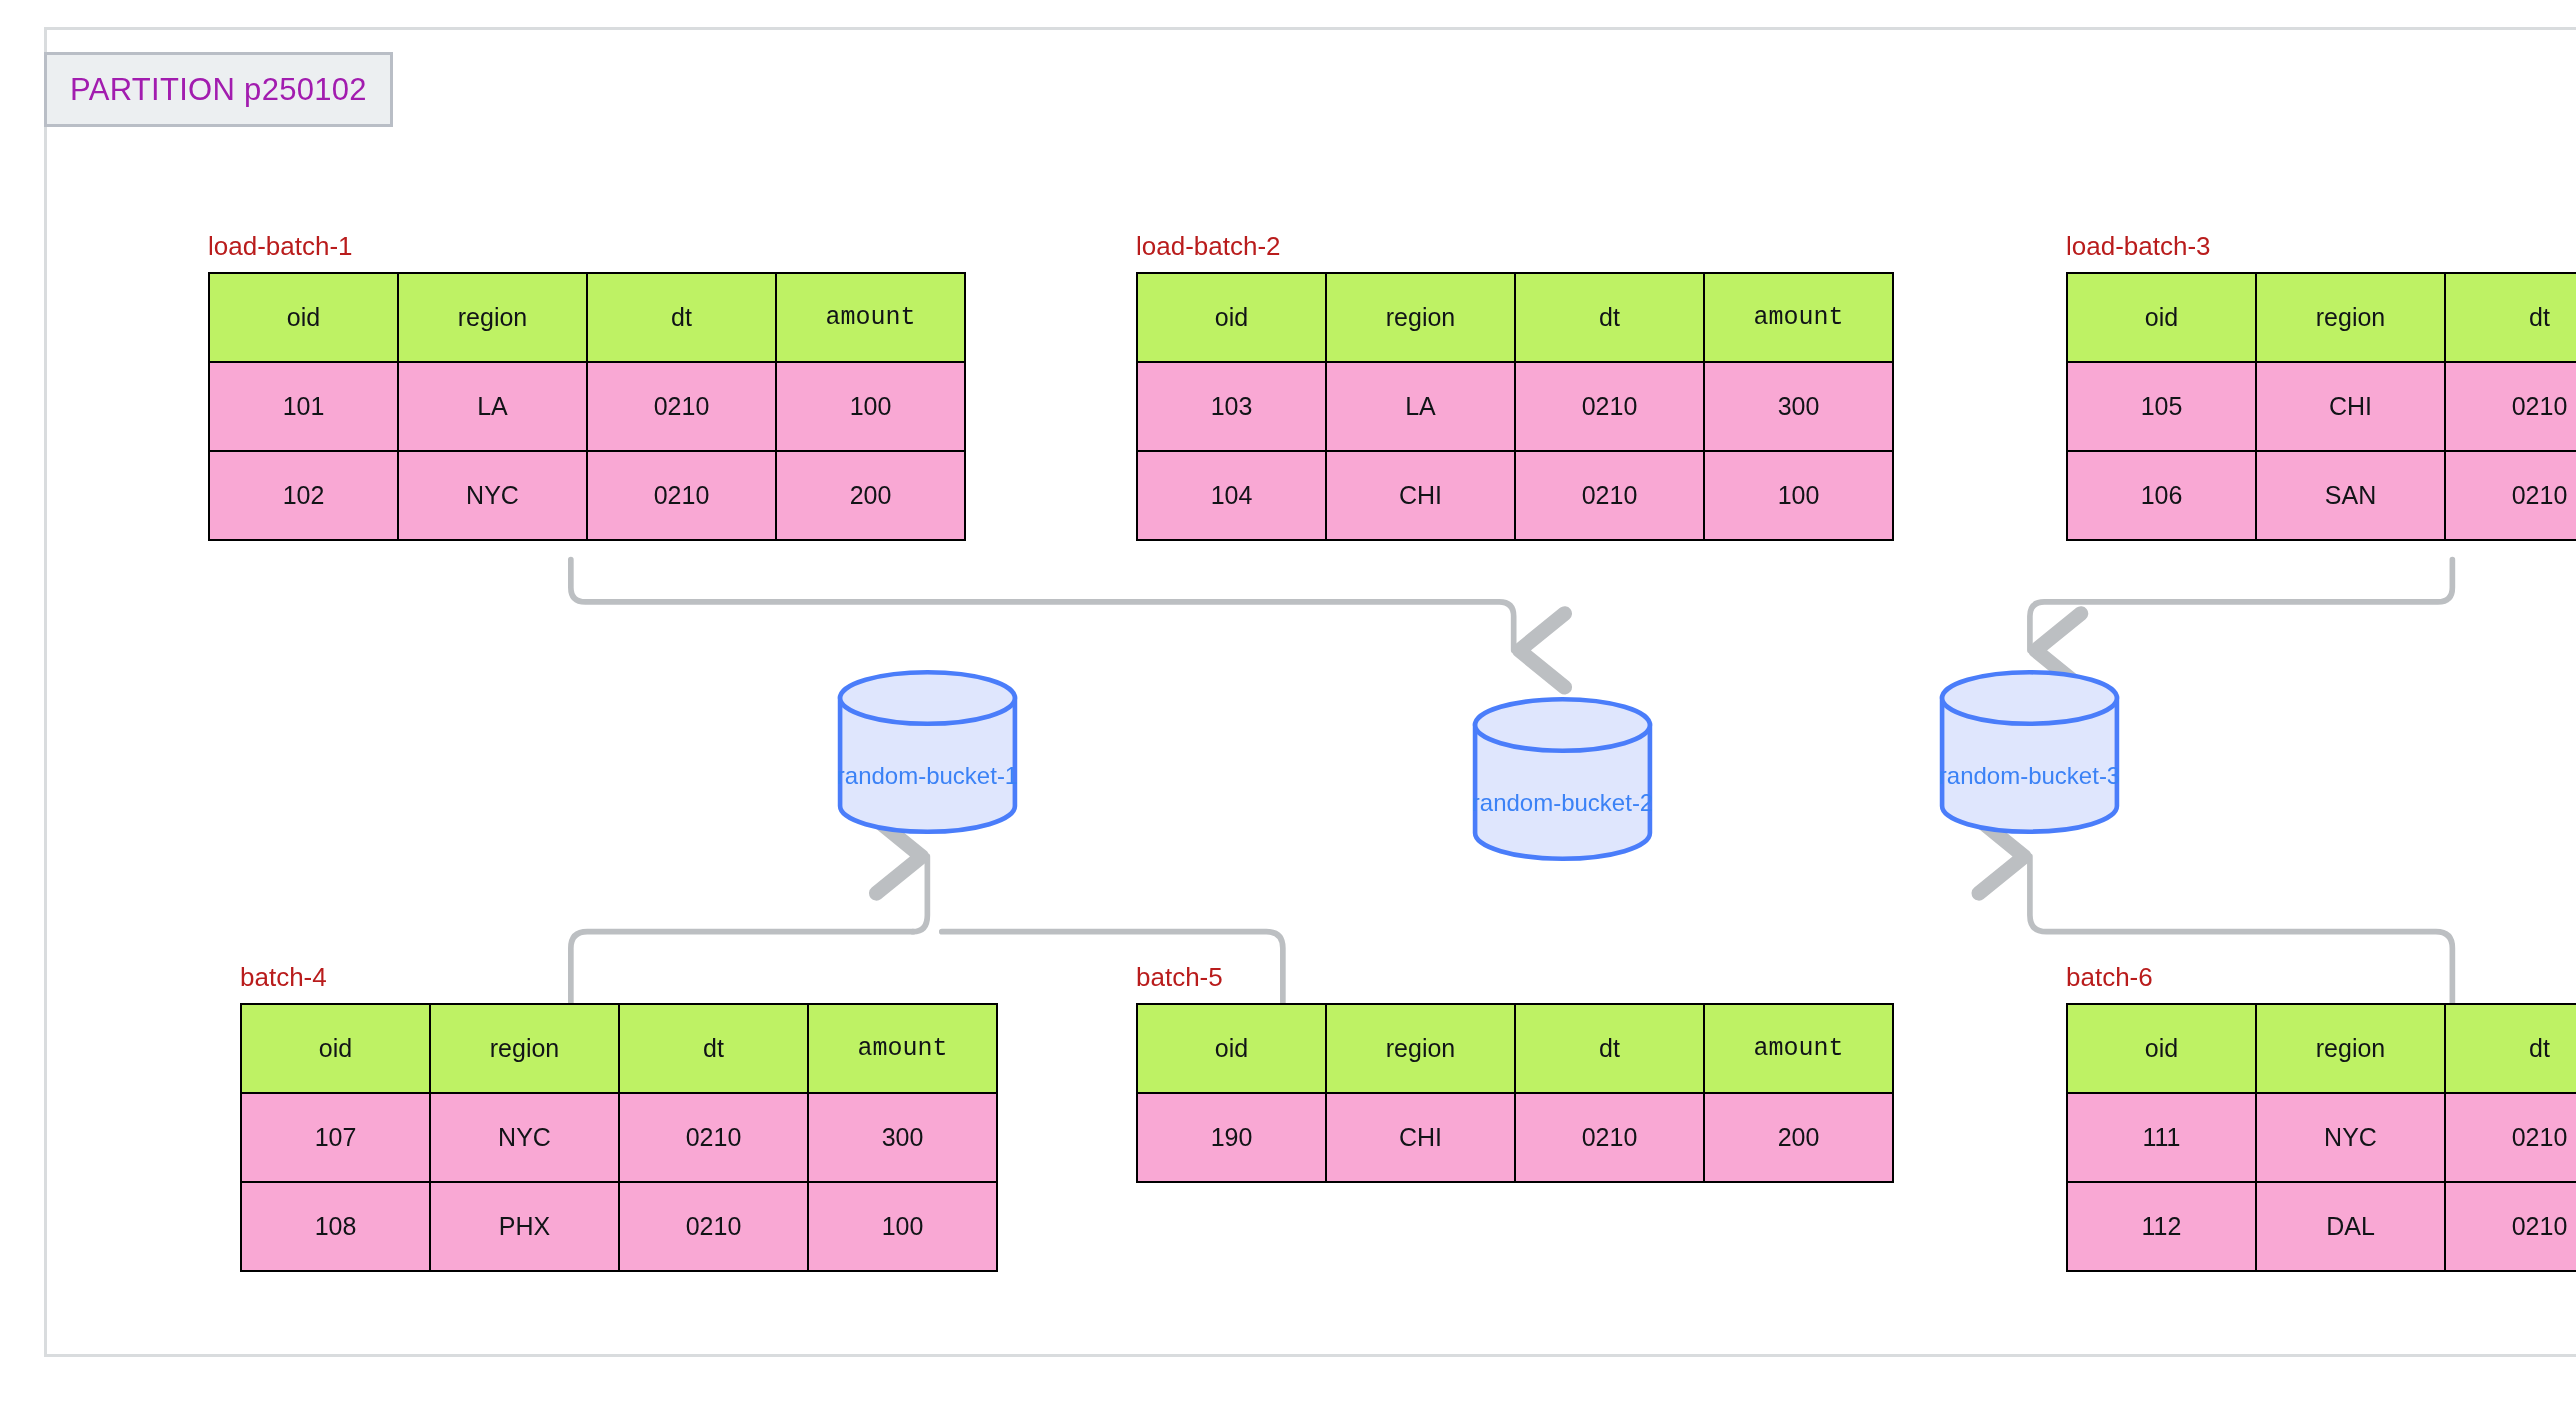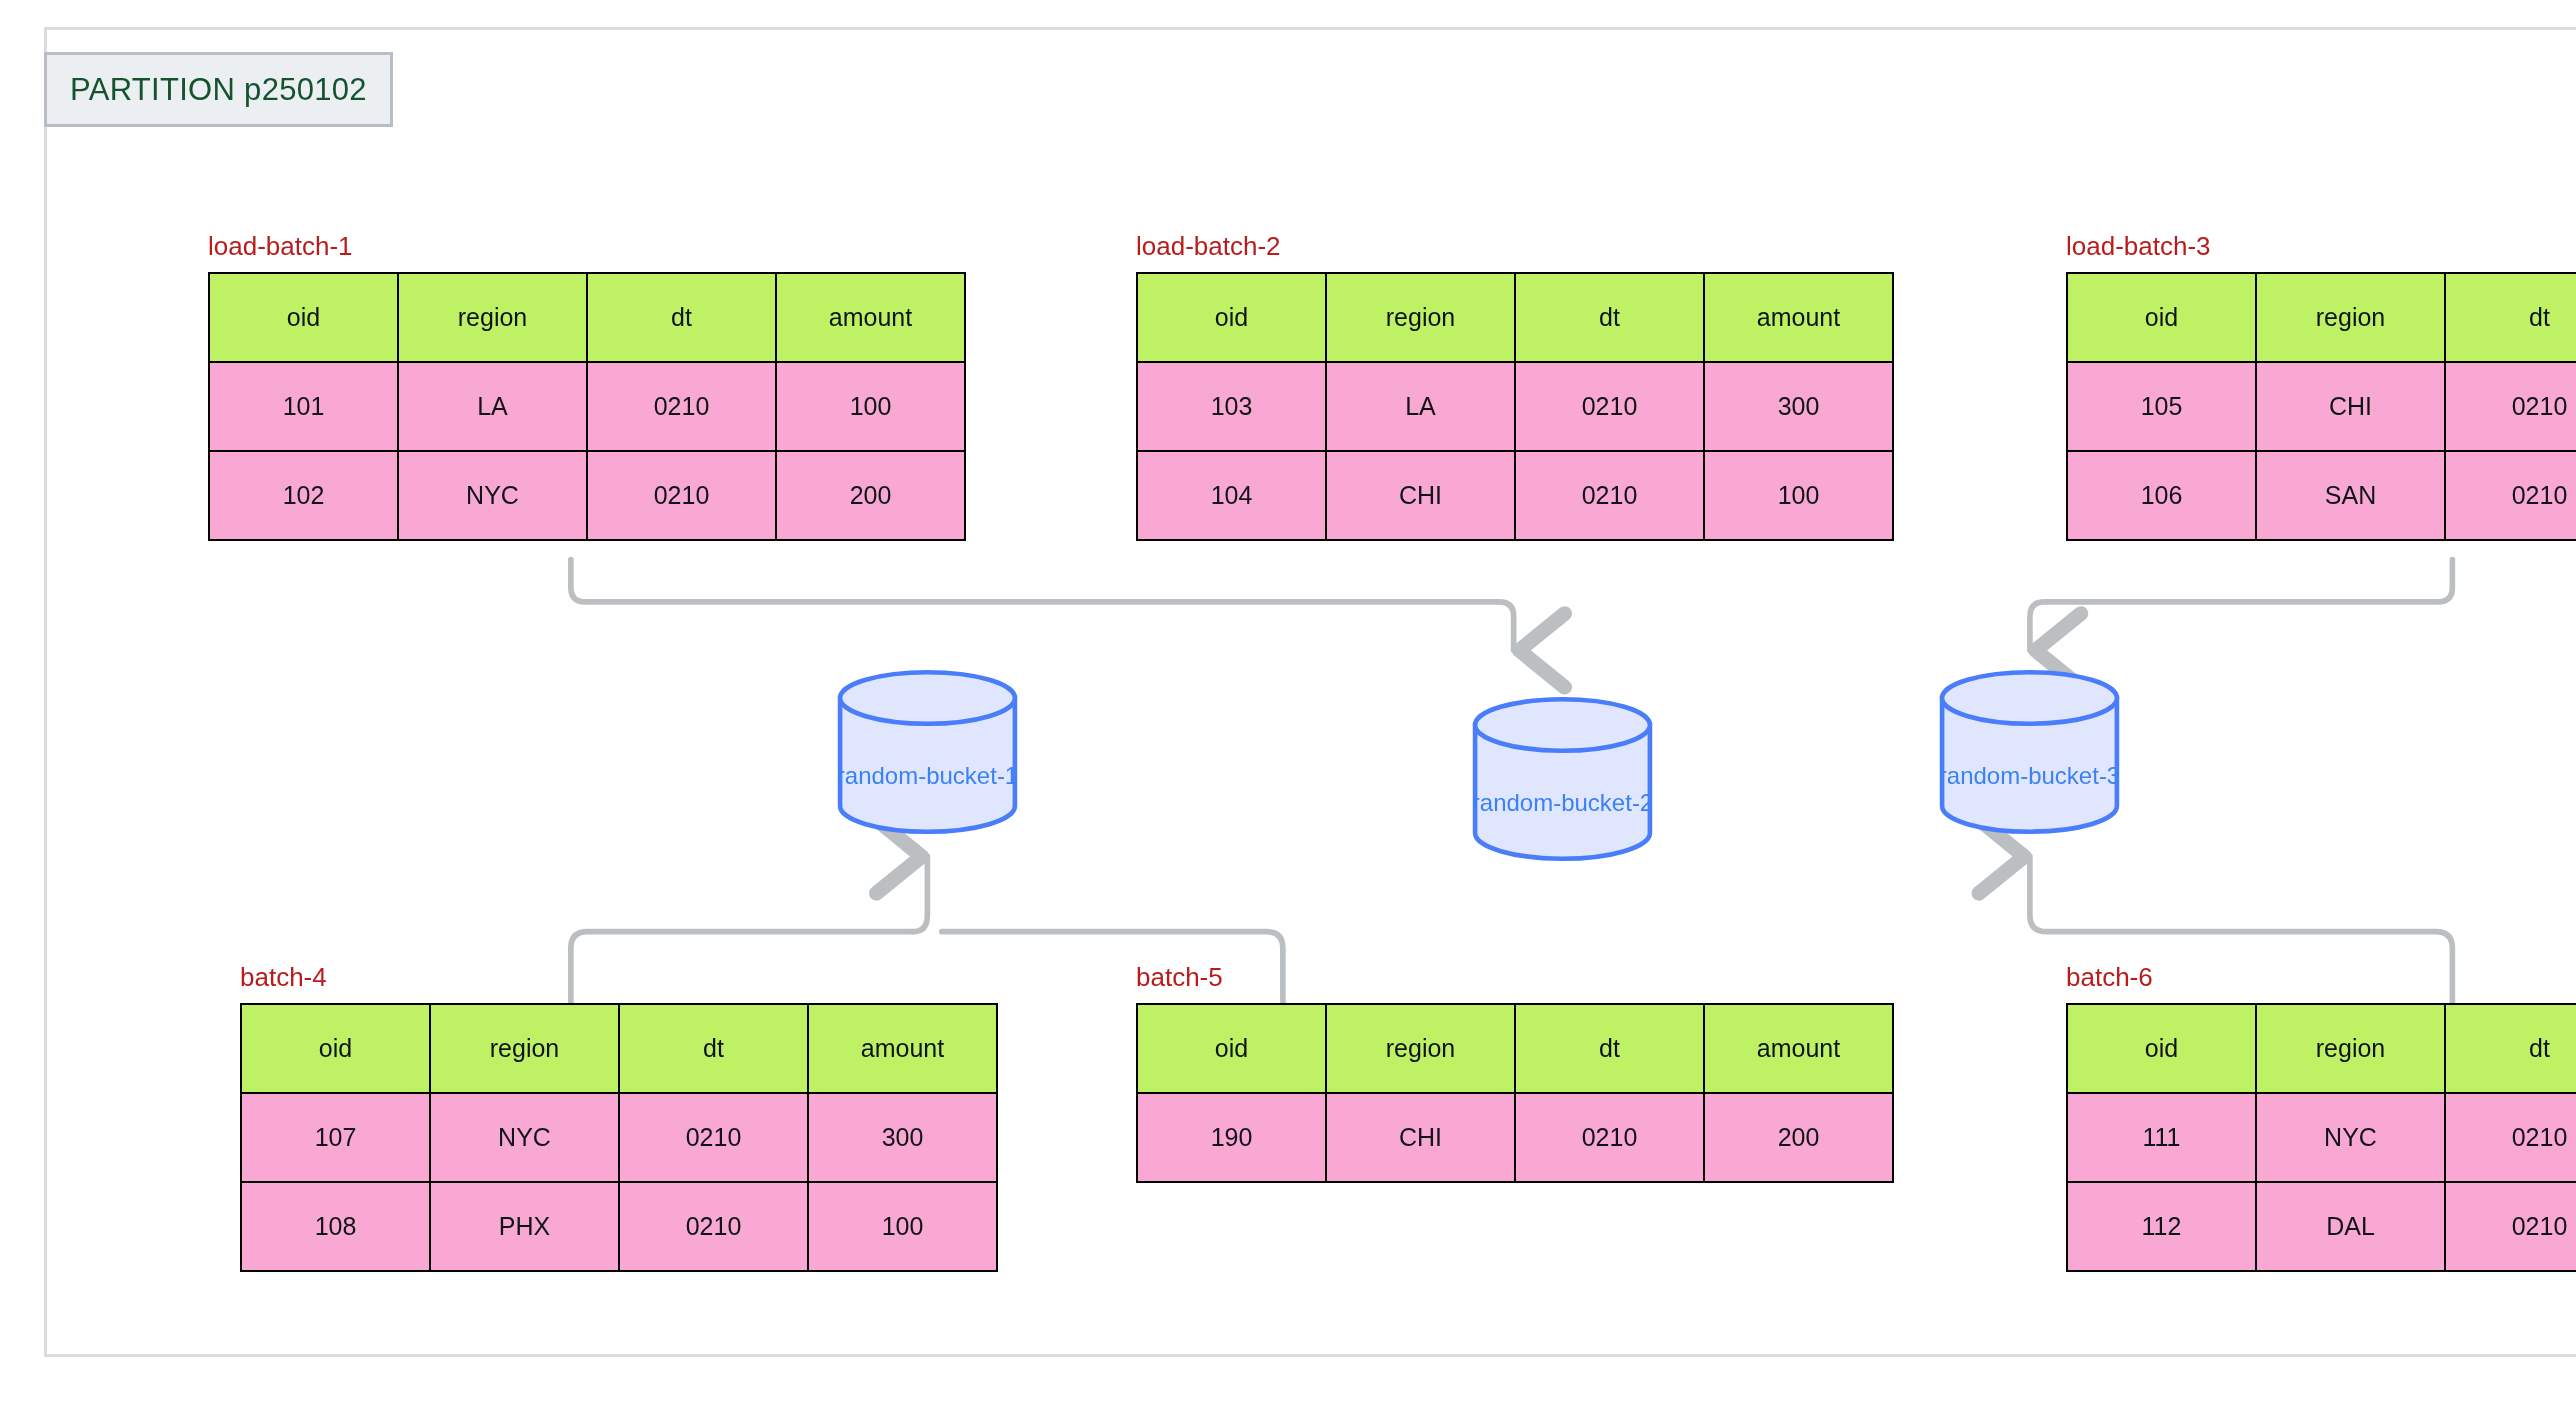--- a/index.html
+++ b/index.html
@@ -34,21 +34,21 @@
     left: 44px;
     top: 52px;
     height: 75px;
     padding: 0 23px;
     display: flex;
     align-items: center;
     background: #eceff1;
     border: 3.1px solid #b9bec6;
     box-sizing: border-box;
     font-size: 31px;
-    color: #14532d;
+    color: #a21caf;
     letter-spacing: 0.3px;
     white-space: nowrap;
     z-index: 5;
   }
 
   
   #links {
     position: absolute;
     left: 0;
     top: 0;
@@ -88,21 +88,21 @@
   }
   table.batch-table th {
     background: #bef264;
   }
   table.batch-table td {
     background: #f9a8d4;
   }
   .col-oid    { width: 187px; }
   .col-region { width: 187px; }
   .col-dt     { width: 187px; }
-  .col-amount { width: 187px; }
+  .col-amount { width: 187px; font-family: Liberation Mono, monospace; }
 
   
   .bucket {
     position: absolute;
     width: 181px;
     height: 166px;
     z-index: 4;
   }
   .bucket svg { display: block; }
   .bucket-label {

